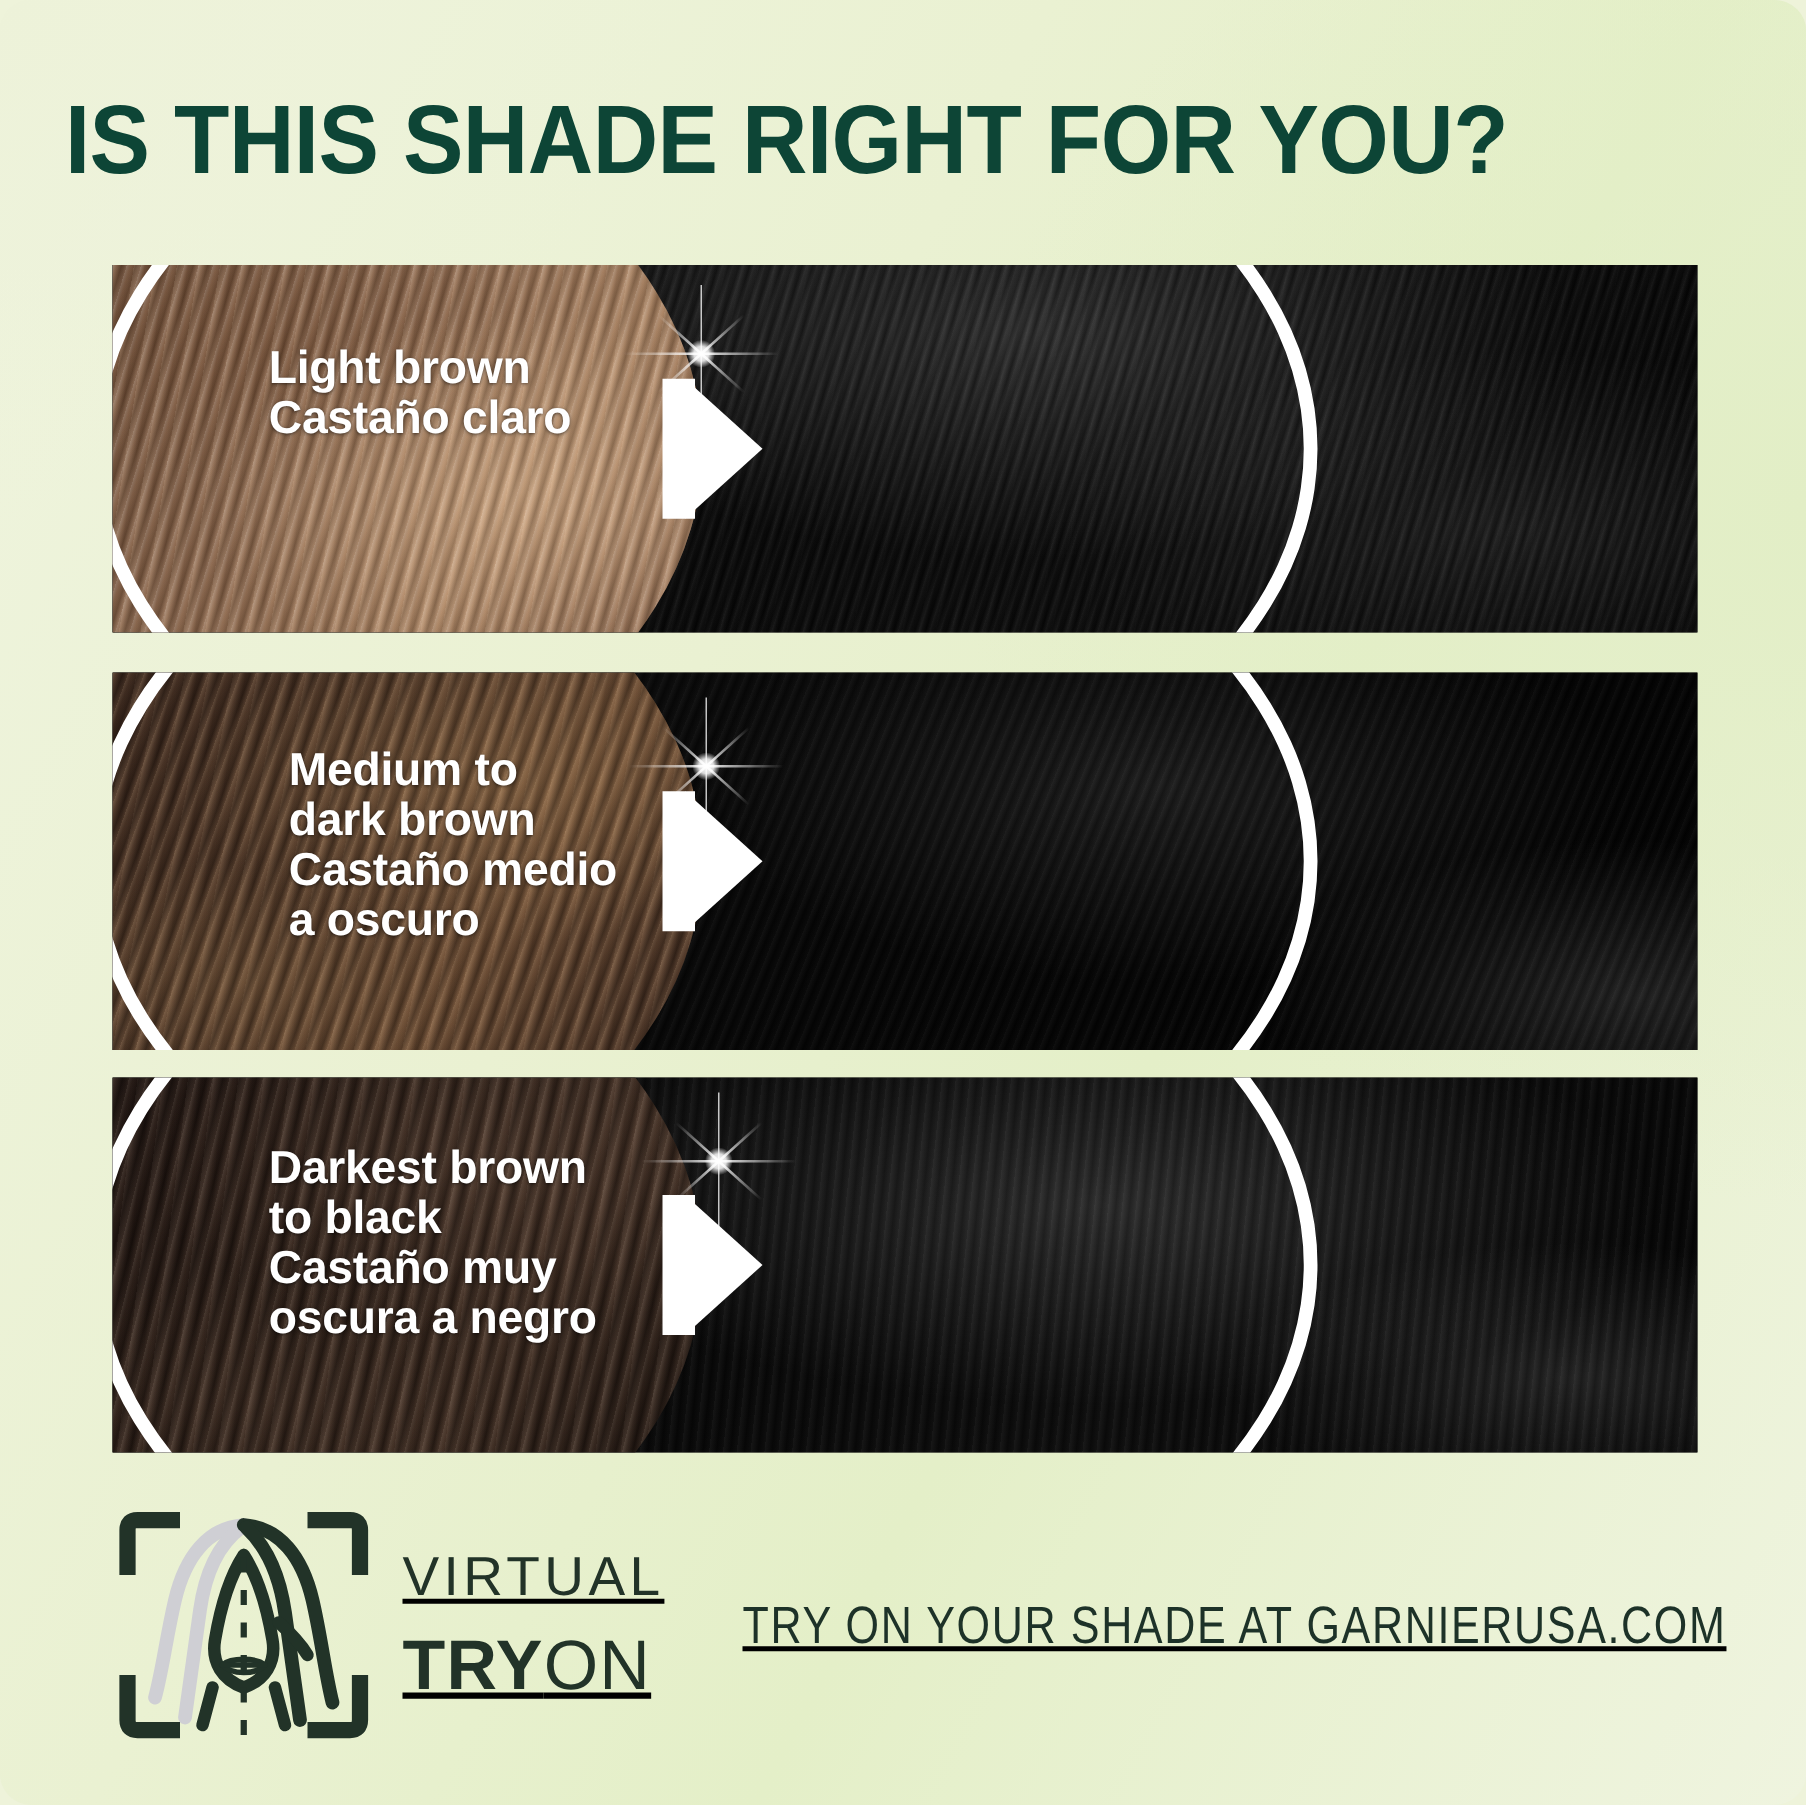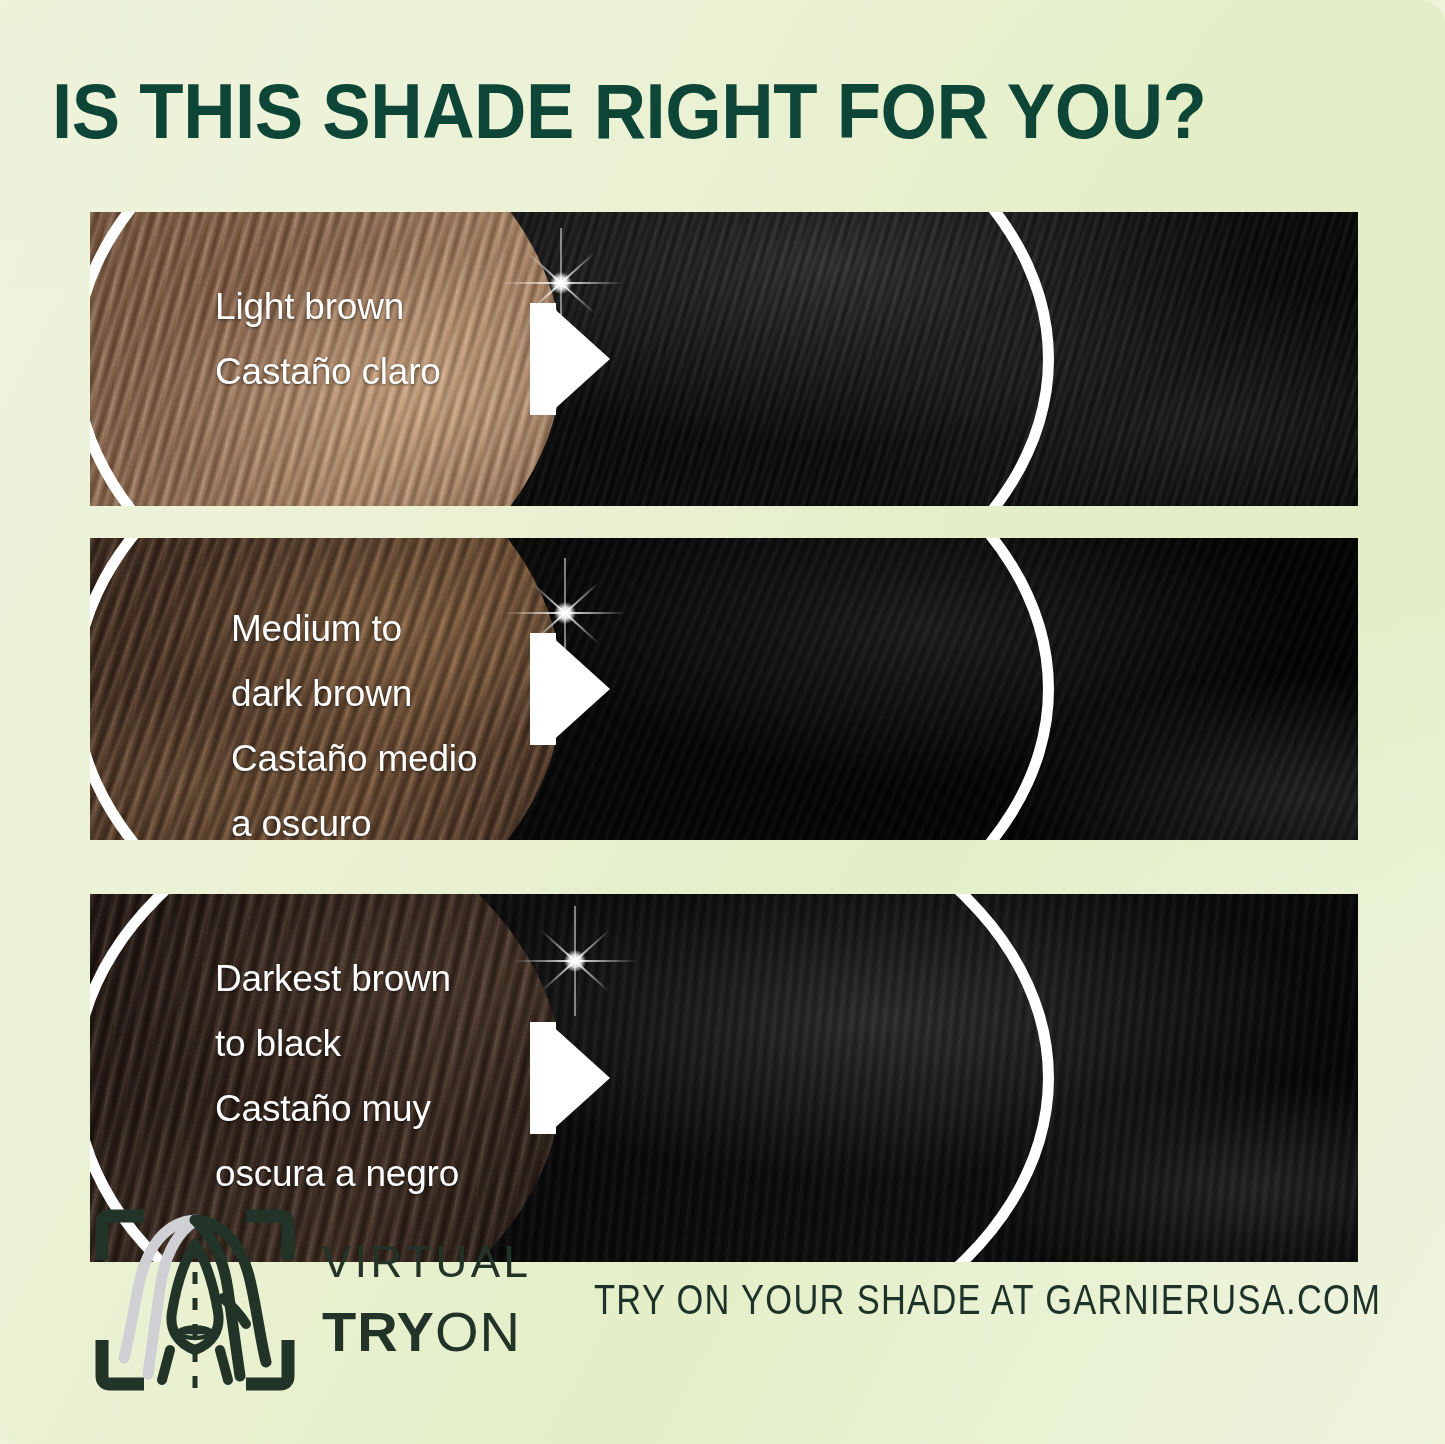--- a/index.html
+++ b/index.html
@@ -41,21 +41,21 @@
   
   .band {
     position:absolute;
     left:90px;
     width:1268px;
     overflow:hidden;
     background:#090909;
   }
   .band-1 { top:212px;  height:294px; }
   .band-2 { top:538px;  height:302px; }
-  .band-3 { top:894px;  height:368px; }
+  .band-3 { top:862px;  height:300px; }
 
   
   .black-hair {
     position:absolute; inset:0;
     background:
       repeating-linear-gradient(108deg,
         rgba(255,255,255,0.055) 0px,
         rgba(255,255,255,0.015) 2px,
         rgba(0,0,0,0.22) 5px,
         rgba(255,255,255,0.04) 8px),
@@ -191,38 +191,38 @@
   .ray-v { width:2.5px; height:110px; margin:-55px 0 0 -1.25px;
            background:linear-gradient(180deg, rgba(255,255,255,0) 0%, rgba(255,255,255,0.95) 50%, rgba(255,255,255,0) 100%); }
   .ray-d1 { width:92px; height:2px; margin:-1px 0 0 -46px; transform:rotate(42deg); }
   .ray-d2 { width:92px; height:2px; margin:-1px 0 0 -46px; transform:rotate(-42deg); }
 
   
   .band-text {
     position:absolute;
     left:125px;
     color:#ffffff;
-    font-weight:400;
+    font-weight:700;
     font-size:37px;
-    line-height:65px;
+    line-height:40px;
     letter-spacing:-0.2px;
     text-shadow:0 1px 3px rgba(0,0,0,0.55);
     z-index:5;
     white-space:pre-line;
   }
   .band-1 .band-text { top:62px; }
   .band-2 .band-text { top:58px;margin-left:16px; }
   .band-3 .band-text { top:52px; }
 
   
   #footer {
     position:absolute;
     left:90px; top:1200px;
     width:1290px; height:200px;
-    display:flex; align-items:center;
+    display:flex; align-items:center;text-decoration:underline;
   }
   #vto-logo { width:210px; height:196px; flex:0 0 auto; }
   #vto-words {
     margin-left:22px;
     color:#223328;
     line-height:1;
   }
   #vto-virtual {
     font-size:44px; font-weight:400; letter-spacing:3.5px;
   }

